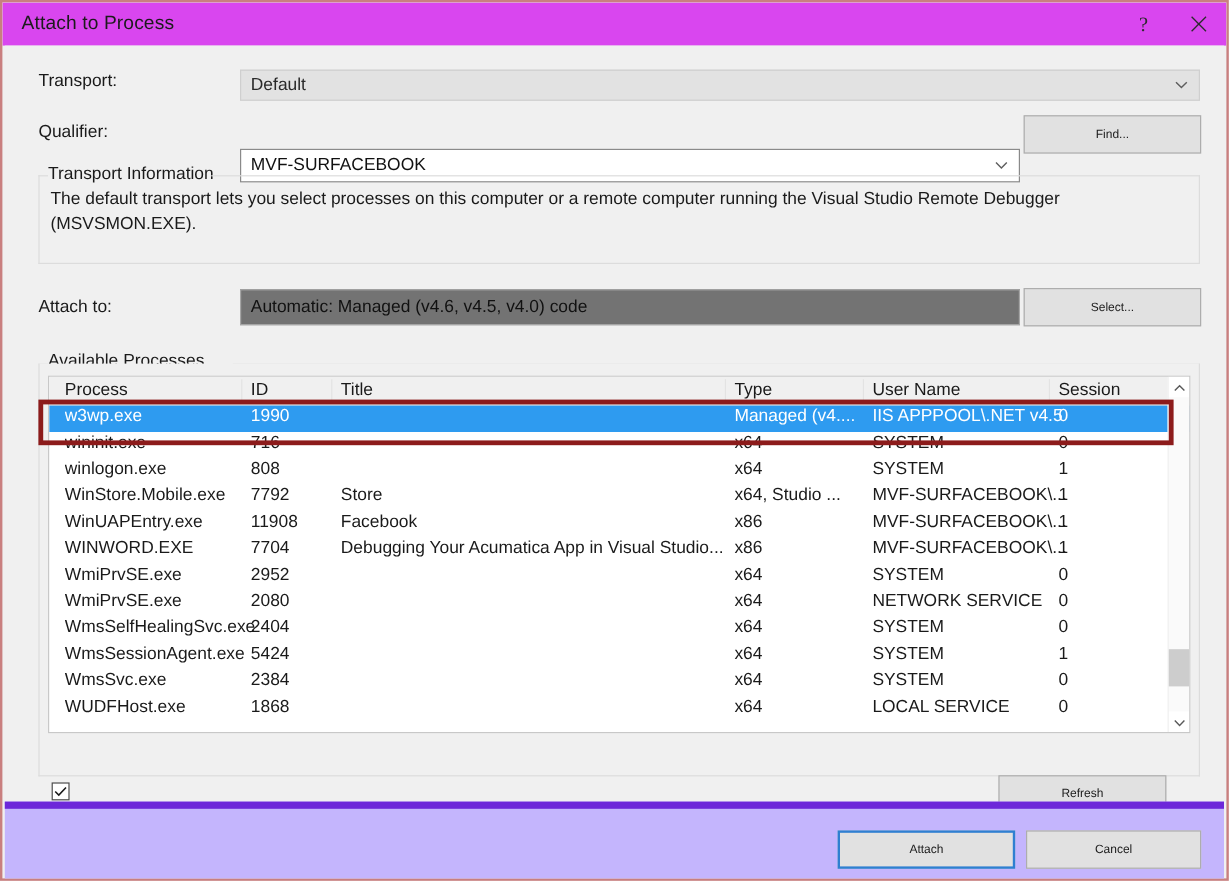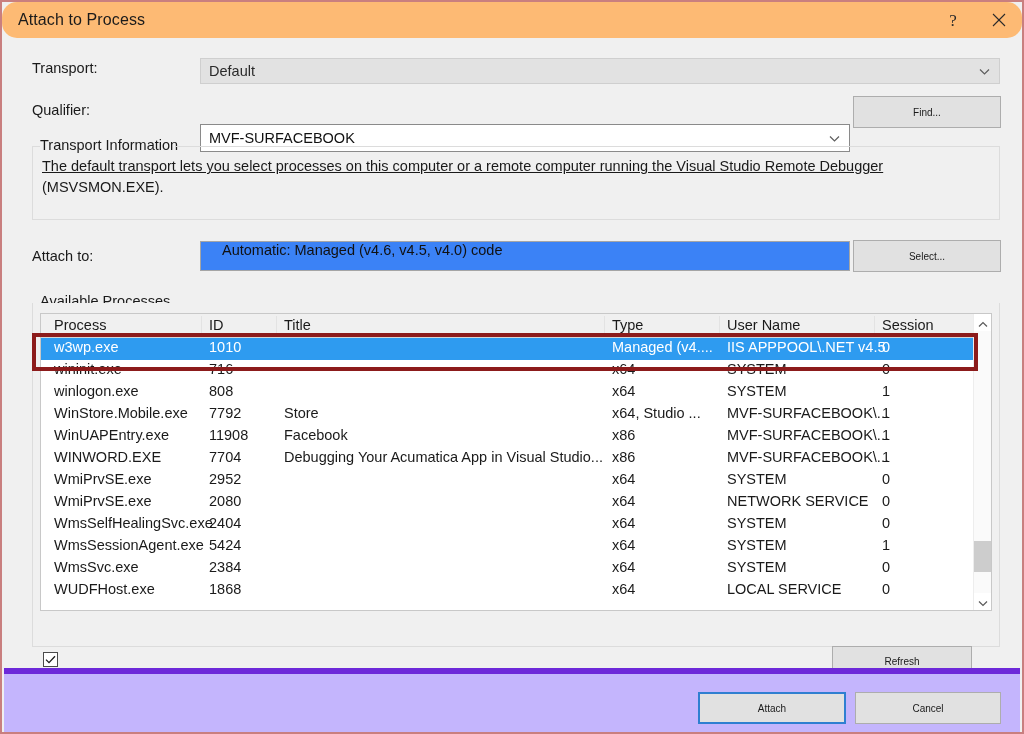--- a/index.html
+++ b/index.html
@@ -26,24 +26,23 @@
     background: #f0f0f0;
     overflow: hidden;
   }
 
   
   .titlebar {
     position: absolute;
     left: 0; top: 0;
     width: 1020px;
     height: 36px;
-    background: #fdba74;
-    display: flex;
-    align-items: center;
-    border-radius: 15px;
+    background: #d946ef;
+    display: flex;
+    align-items: center;
   }
   .title-text {
     margin-left: 16px;
     font-size: 16px;
     color: #1b1b1b;
     letter-spacing: .1px;
   }
   .title-spacer { flex: 1 1 auto; }
   .title-btn {
     width: 46px;
@@ -104,24 +103,25 @@
     position: absolute;
     right: 9px;
     top: 50%;
     transform: translateY(-50%);
     color: #5e5e5e;
   }
 
   .textbox {
     box-sizing: border-box;
     height: 30px;
-    background: #3b82f6;
+    background: #737373;
     border: 1px solid #a5a5a5;
     display: flex;
-    padding-left: 21px;
+    align-items: center;
+    padding-left: 8px;
     font-size: 14.5px;
     color: #111;
   }
 
   .btn {
     box-sizing: border-box;
     background: #e1e1e1;
     border: 1px solid #adadad;
     font-family: "Liberation Sans", sans-serif;
     font-size: 10px;
@@ -346,21 +346,21 @@
       </span>
     </div>
     <div class="btn" style="position:absolute; left:849px; top:58px; width:148px; height:32px;">
       <span>Find...</span>
     </div>
 
     <div class="group-top-left" style="left:28px; top:108px; width:8px;"></div>
     <div class="group-legend" style="left:36px; top:99px;">Transport Information</div>
     <div class="group-top-right" style="left:172px; top:108px; width:824px;"></div>
     <div class="groupbox" style="left:28px; top:108px; width:968px; height:74px;"></div>
-    <div class="group-text" style="left:38px; top:118px; width:950px;text-decoration:underline;">The default transport lets you select processes on this computer or a remote computer running the Visual Studio Remote Debugger</div>
+    <div class="group-text" style="left:38px; top:118px; width:950px;">The default transport lets you select processes on this computer or a remote computer running the Visual Studio Remote Debugger</div>
     <div class="group-text" style="left:38px; top:139px; width:950px;">(MSVSMON.EXE).</div>
 
     <div class="row" style="left:28px; top:210px;">
       <span class="field-label">Attach to:</span>
     </div>
     <div class="textbox" style="position:absolute; left:196px; top:203px; width:650px;">
       <span>Automatic: Managed (v4.6, v4.5, v4.0) code</span>
     </div>
     <div class="btn" style="position:absolute; left:849px; top:202px; width:148px; height:32px;">
       <span>Select...</span>
@@ -383,21 +383,21 @@
           <span class="hsep" style="left:160px;"></span>
           <span class="hsep" style="left:235px;"></span>
           <span class="hsep" style="left:563px;"></span>
           <span class="hsep" style="left:678px;"></span>
           <span class="hsep" style="left:833px;"></span>
         </div>
 
         <div class="rows" id="process-rows">
             <div class="lrow selected">
               <span class="cell c-process">w3wp.exe</span>
-              <span class="cell c-id">1010</span>
+              <span class="cell c-id">1990</span>
               <span class="cell c-title"></span>
               <span class="cell c-type">Managed (v4....</span>
               <span class="cell c-user">IIS APPPOOL\.NET v4.5</span>
               <span class="cell c-session">0</span>
             </div>
             <div class="lrow">
               <span class="cell c-process">wininit.exe</span>
               <span class="cell c-id">716</span>
               <span class="cell c-title"></span>
               <span class="cell c-type">x64</span>

